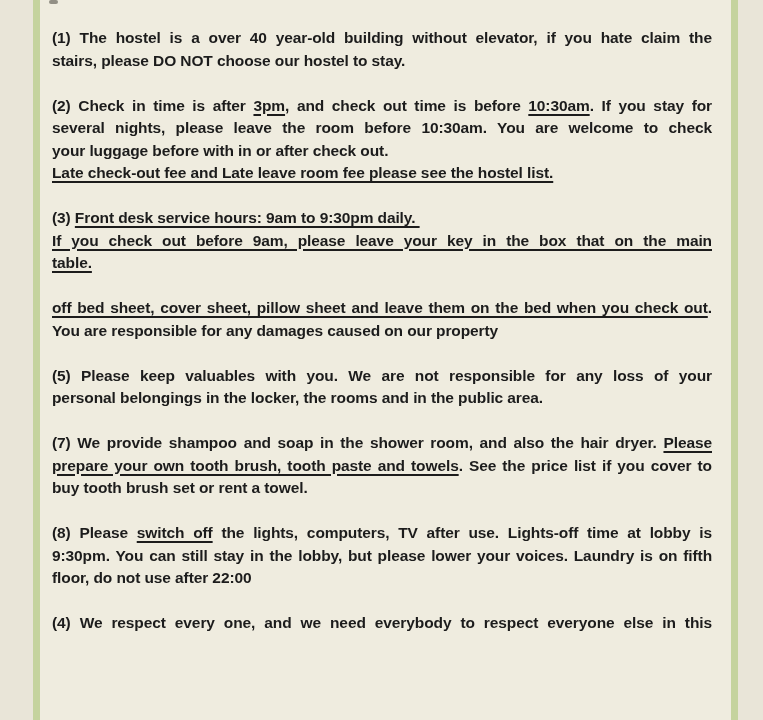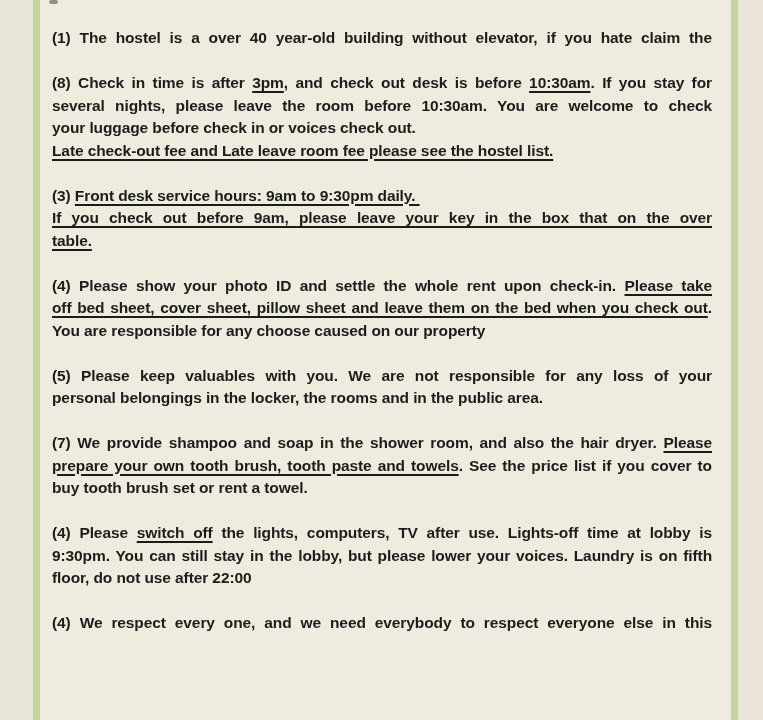--- a/index.html
+++ b/index.html
@@ -62,48 +62,48 @@
     border-radius: 2px;
   }
 </style>
 </head>
 <body style="background: rgb(233, 229, 216);">
 
 <div class="sheet" style="background: rgb(239, 236, 223); border-left-color: rgb(197, 211, 158); border-right-color: rgb(197, 211, 158);">
   <div class="rules-text" style="color: rgb(28, 28, 28); border-radius: 29px;">
       <div class="para">
         <div class="line j"><span class="r">(1) The hostel is a over 40 year-old building without elevator, if you hate claim the</span></div>
+        <div class="line"><span class="r">stairs, please DO NOT choose our hostel to stay.</span></div>
       </div>
       <div class="para">
-        <div class="line j"><span class="r">(8) Check in time is after </span><span class="u">3pm</span><span class="r">, and check out desk is before </span><span class="u">10:30am</span><span class="r">. If you stay for</span></div>
+        <div class="line j"><span class="r">(2) Check in time is after </span><span class="u">3pm</span><span class="r">, and check out time is before </span><span class="u">10:30am</span><span class="r">. If you stay for</span></div>
         <div class="line j"><span class="r">several nights, please leave the room before 10:30am. You are welcome to check</span></div>
-        <div class="line"><span class="r">your luggage before check in or voices check out.</span></div>
+        <div class="line"><span class="r">your luggage before with in or after check out.</span></div>
         <div class="line"><span class="u">Late check-out fee and Late leave room fee please see the hostel list.</span></div>
       </div>
       <div class="para">
         <div class="line"><span class="r">(3) </span><span class="u">Front desk service hours: 9am to 9:30pm daily.&nbsp;</span></div>
-        <div class="line j"><span class="u">If you check out before 9am, please leave your key in the box that on the over</span></div>
+        <div class="line j"><span class="u">If you check out before 9am, please leave your key in the box that on the main</span></div>
         <div class="line"><span class="u">table.</span></div>
       </div>
       <div class="para">
-        <div class="line j"><span class="r">(4) Please show your photo ID and settle the whole rent upon check-in. </span><span class="u">Please take</span></div>
         <div class="line j"><span class="u">off bed sheet, cover sheet, pillow sheet and leave them on the bed when you check out</span><span class="r">.</span></div>
-        <div class="line"><span class="r">You are responsible for any choose caused on our property</span></div>
+        <div class="line"><span class="r">You are responsible for any damages caused on our property</span></div>
       </div>
       <div class="para">
         <div class="line j"><span class="r">(5) Please keep valuables with you. We are not responsible for any loss of your</span></div>
         <div class="line"><span class="r">personal belongings in the locker, the rooms and in the public area.</span></div>
       </div>
       <div class="para">
         <div class="line j"><span class="r">(7) We provide shampoo and soap in the shower room, and also the hair dryer. </span><span class="u">Please</span></div>
         <div class="line j"><span class="u">prepare your own tooth brush, tooth paste and towels</span><span class="r">. See the price list if you cover to</span></div>
         <div class="line"><span class="r">buy tooth brush set or rent a towel.</span></div>
       </div>
       <div class="para">
-        <div class="line j"><span class="r">(4) Please </span><span class="u">switch off</span><span class="r"> the lights, computers, TV after use. Lights-off time at lobby is</span></div>
+        <div class="line j"><span class="r">(8) Please </span><span class="u">switch off</span><span class="r"> the lights, computers, TV after use. Lights-off time at lobby is</span></div>
         <div class="line j"><span class="r">9:30pm. You can still stay in the lobby, but please lower your voices. Laundry is on fifth</span></div>
         <div class="line"><span class="r">floor, do not use after 22:00</span></div>
       </div>
       <div class="para">
         <div class="line j"><span class="r">(4) We respect every one, and we need everybody to respect everyone else in this</span></div>
       </div>
     </div>
 </div>
 <div class="remnant"></div>
 

